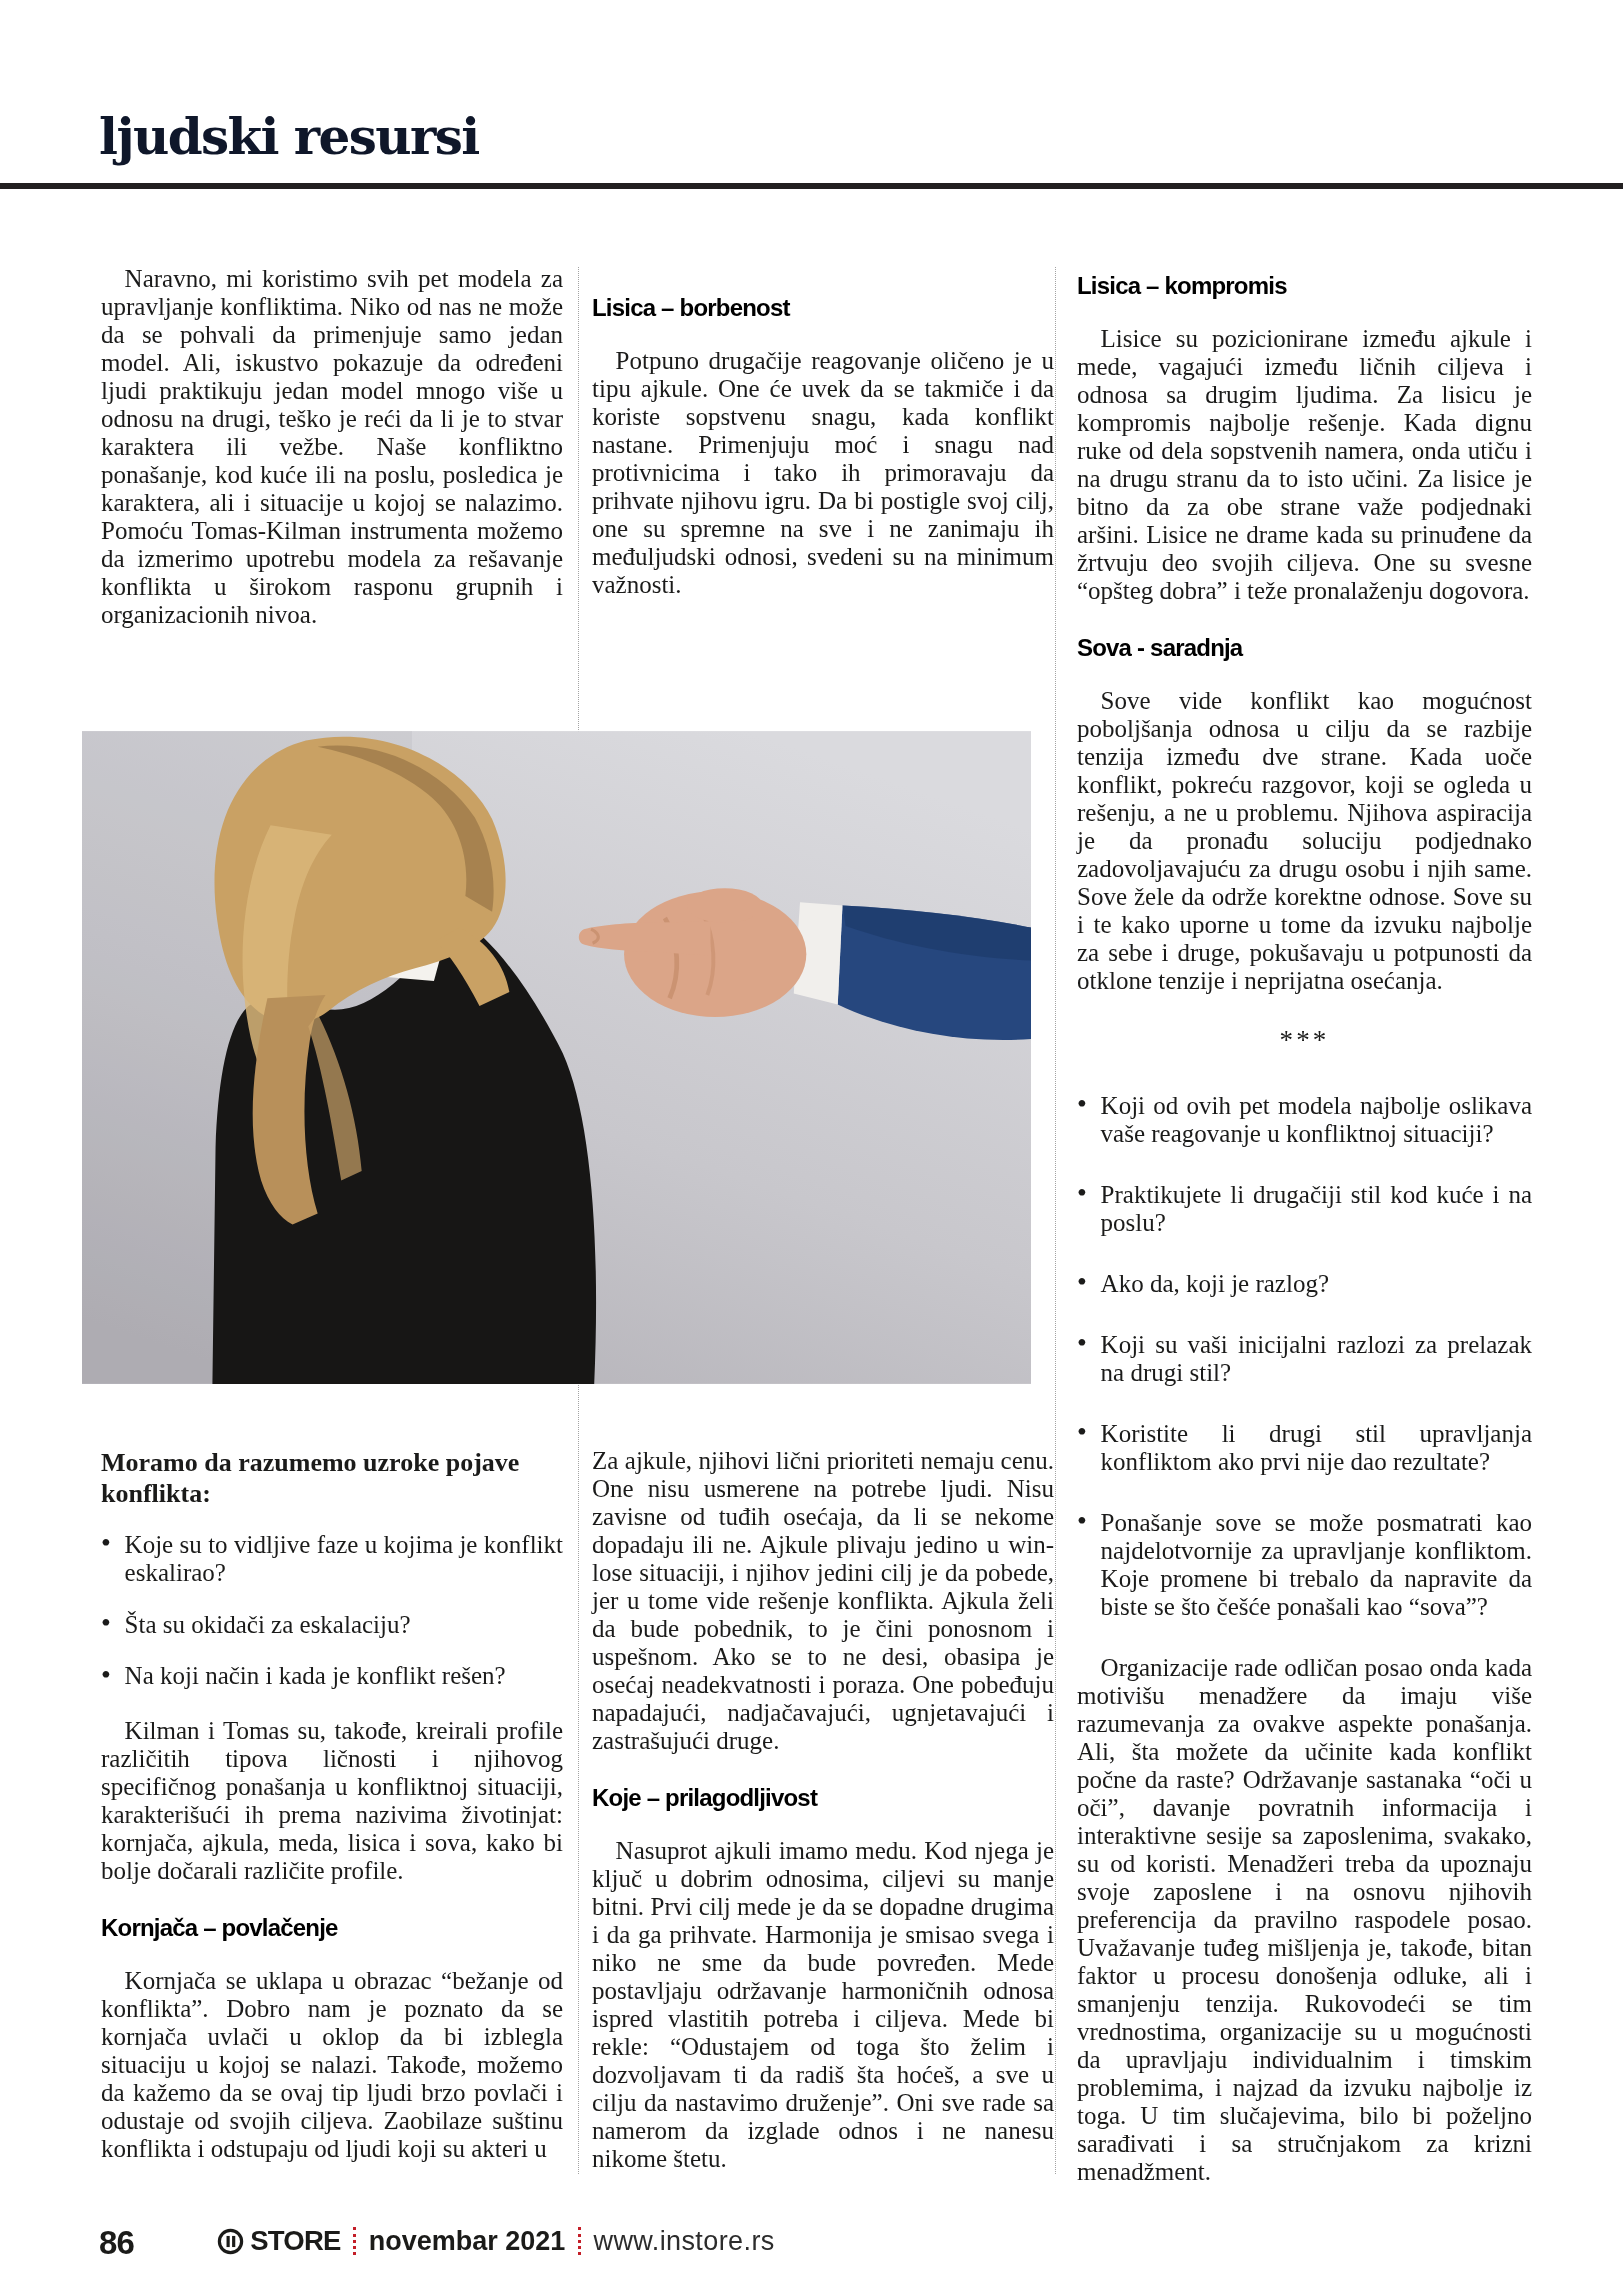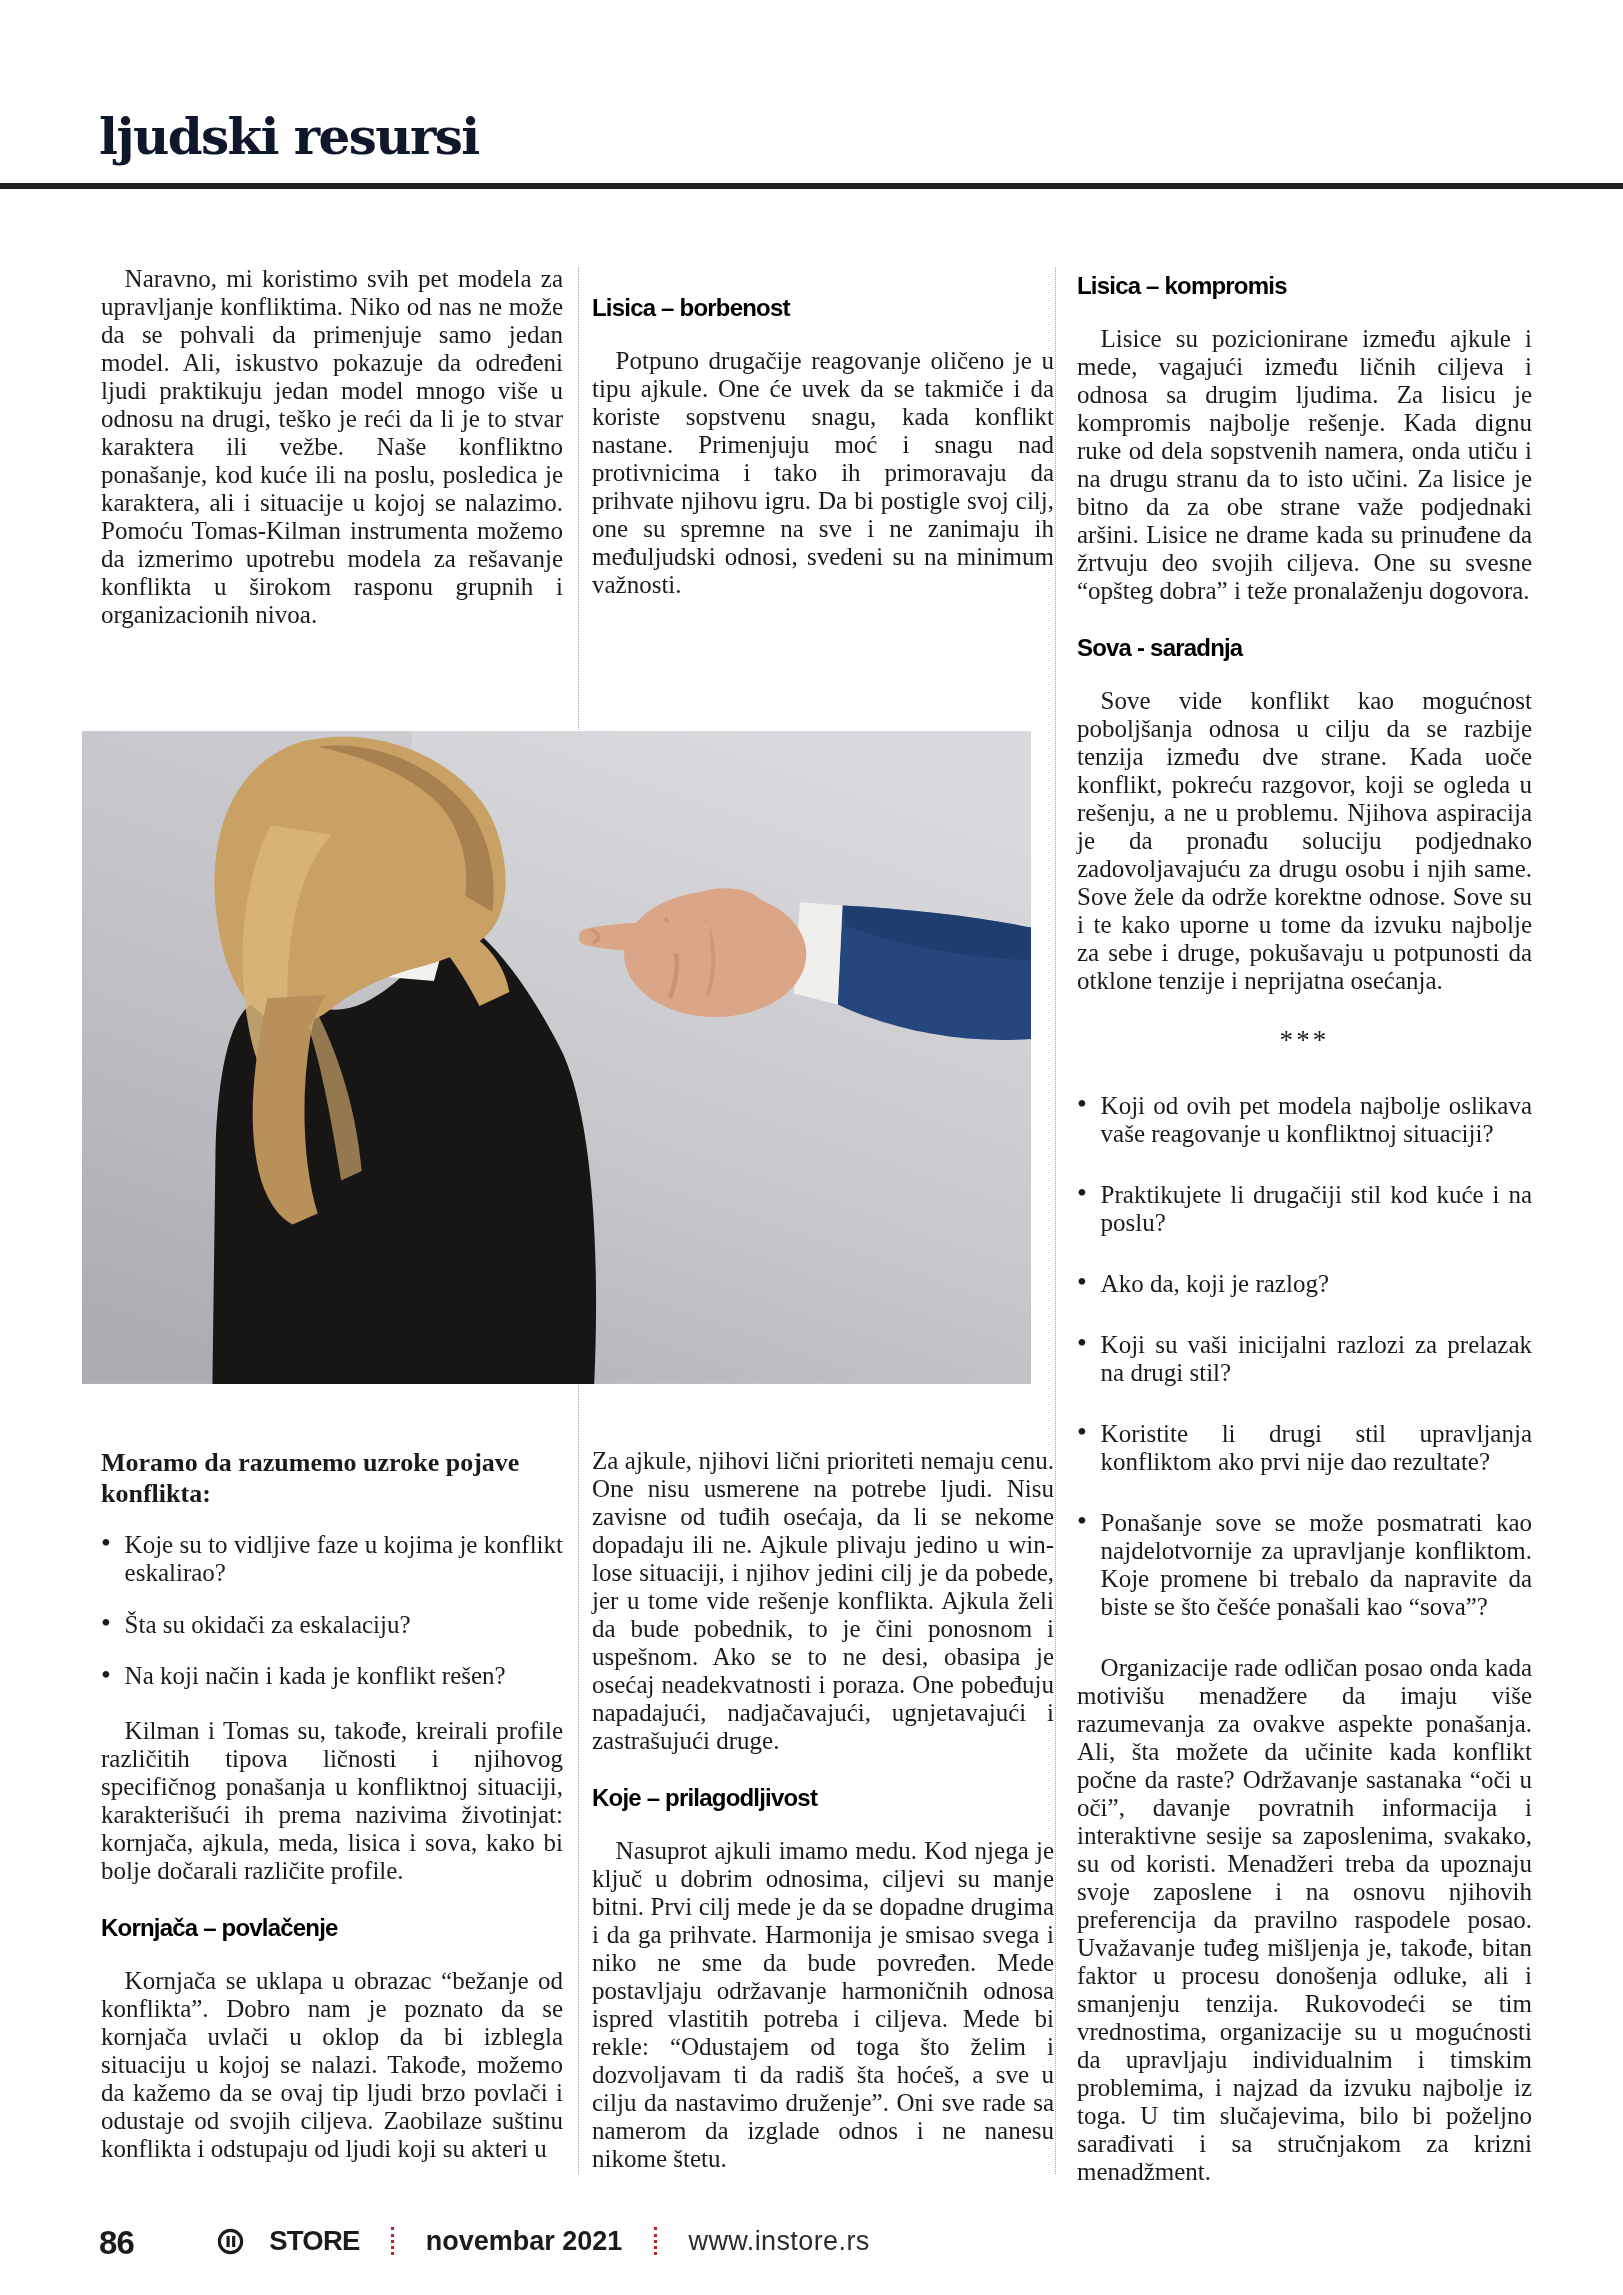--- a/index.html
+++ b/index.html
@@ -40,21 +40,21 @@
   #divider-2{left:1055px;}
 
   
   .photo{position:absolute;left:82px;top:731px;width:949px;height:653px;overflow:hidden;}
   .photo svg{display:block;}
 
   
   .footer{position:absolute;left:0;top:2219px;width:1623px;height:55px;
     font-family:"Liberation Sans",sans-serif;color:#1b1b19;}
   .page-number{position:absolute;left:99px;top:4.7px;font-size:33px;font-weight:bold;letter-spacing:-0.8px;}
-  .brand-group{position:absolute;left:217px;top:6.3px;display:flex;align-items:center;gap:19px;}
+  .brand-group{position:absolute;left:217px;top:6.3px;display:flex;align-items:center;}
   .brand-icon{width:27px;height:27px;margin-right:6.3px;}
   .brand-name{font-size:27.5px;font-weight:bold;letter-spacing:-0.8px;}
   .red-divider{width:0;height:28px;border-left:3.1px dotted #c41e28;margin:0 12.6px;}
   .issue-date{font-size:27px;font-weight:bold;}
   .website{font-size:27px;font-weight:normal;color:#2c2c2c;letter-spacing:0.4px;}
 </style>
 </head>
 <body>
 
 <div id="page">

